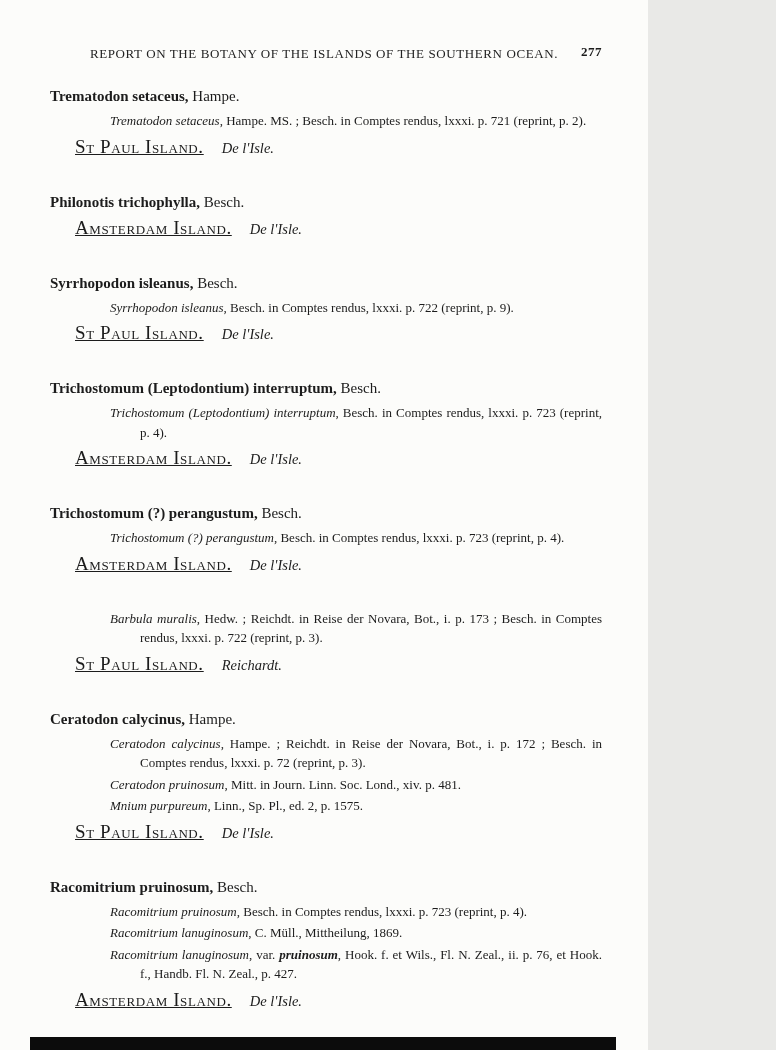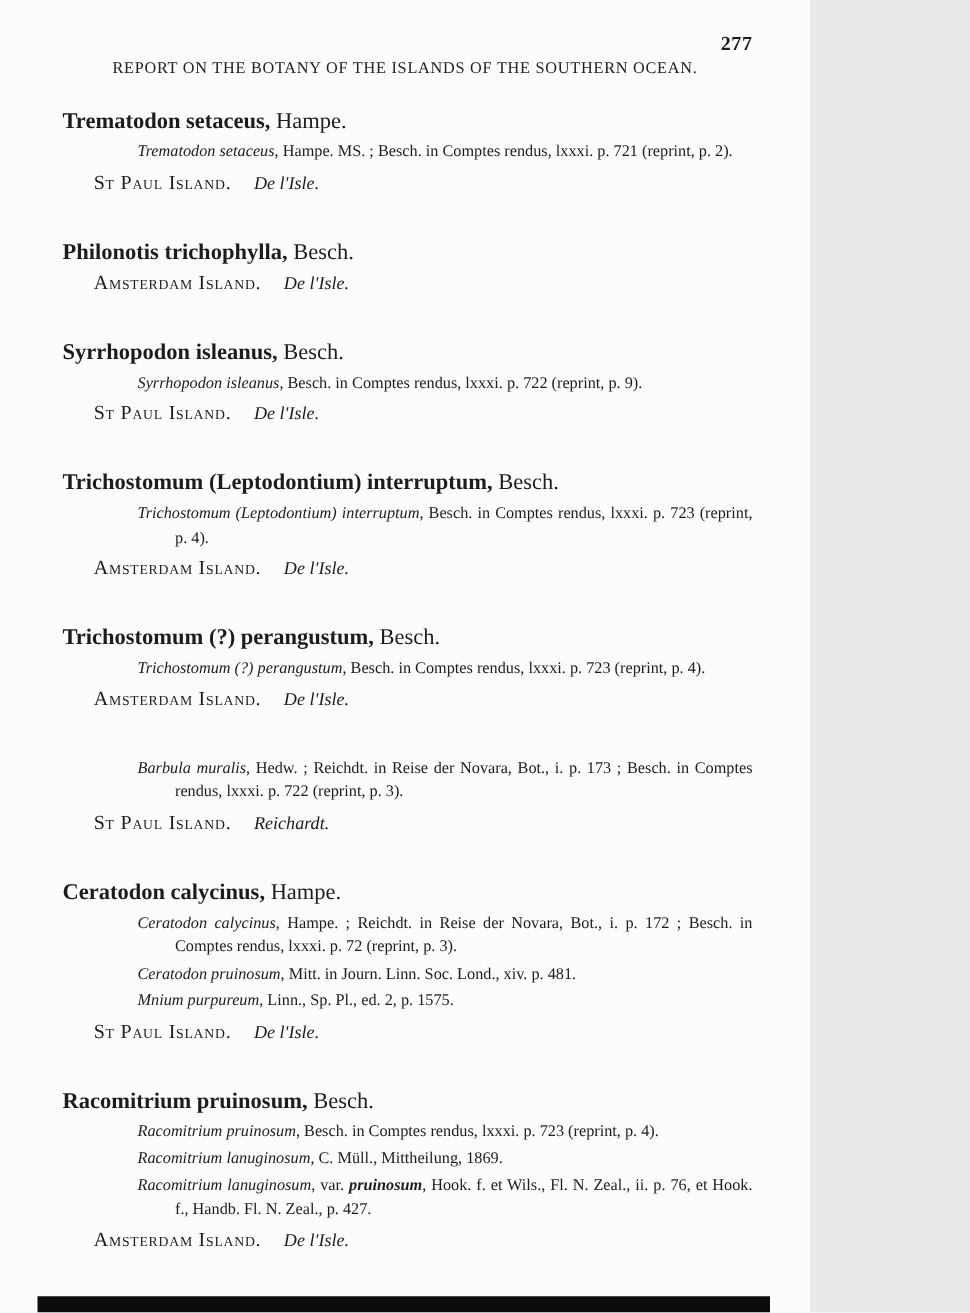--- a/index.html
+++ b/index.html
@@ -21,29 +21,29 @@
     margin-bottom:24px;
   }
   .runhead{
     text-align:center;
     font-size:13px;
     letter-spacing:0.6px;
     color:#222;
   }
   .pagenum{
     position:absolute;
-    top:27px;right:46px;
-    font-size:16px;
+    top:44px;right:46px;
+    font-size:13px;
     font-weight:bold;
     letter-spacing:0.5px;
   }
   .entry{margin-bottom:34px;}
   .heading{
     margin:0 46px 5px 50px;
-    font-size:18px;
+    font-size:15px;
     line-height:20px;
     font-weight:normal;
   }
   .heading .sp-name{font-weight:bold;}
   .syn{
     margin:0 46px 2px 0;
     padding-left:140px;
     text-indent:-30px;
     font-size:13px;
     line-height:19.5px;
@@ -51,22 +51,23 @@
   }
   .syn i{}
   .syn .bi{font-style:italic;font-weight:bold;}
   .loc{
     margin:6px 46px 0 75px;
     font-size:13.5px;
     line-height:19px;
   }
   .loc .sc{
     font-variant:small-caps;
-    font-size:16px;
+    font-size:19px;
     letter-spacing:0.6px;
+    text-decoration:underline;
   }
   .loc .coll{
     font-style:italic;
     font-size:14.5px;
     margin-left:18px;
   }
   .scan-bar{
     position:absolute;
     left:30px;right:32px;bottom:0;
     height:13px;

